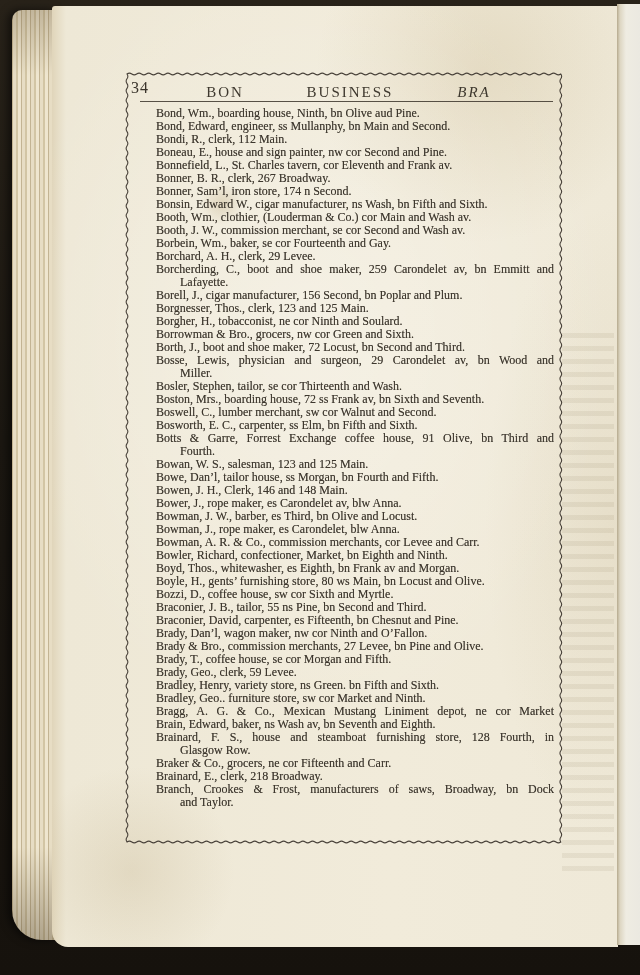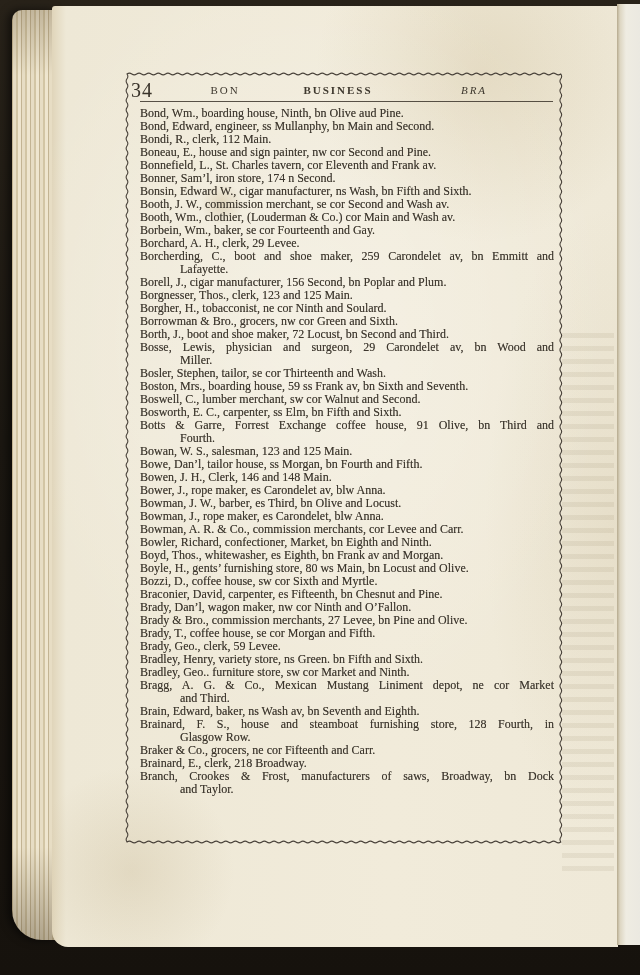--- a/index.html
+++ b/index.html
@@ -41,39 +41,39 @@
   
   .ghost-text {
     position:absolute; left:562px; top:330px; width:52px; height:545px;
     background:repeating-linear-gradient(180deg, rgba(0,0,0,0) 0 3px,
        rgba(138,123,90,.20) 3px 8px, rgba(0,0,0,0) 8px 13px);
     filter:blur(.4px); opacity:.55;
   }
   .wavy { position:absolute; left:124px; top:70px; }
   .page-number {
     position:absolute; left:131px; top:79px;
-    font-size:20px; letter-spacing:1px; color:#39332a;
+    font-size:16px; letter-spacing:1px; color:#39332a;
   }
   .hw {
     position:absolute; top:84px; transform:translateX(-50%);
-    font-size:11px; letter-spacing:2px; color:#3e382e; white-space:nowrap;
+    font-size:15px; letter-spacing:2px; color:#3e382e; white-space:nowrap;
   }
   .hw-left   { left:225px; }
-  .hw-center { left:338px;font-weight:bold; }
+  .hw-center { left:350px; }
   .hw-right  { left:474px;font-style:italic; }
   .header-rule {
     position:absolute; left:140px; top:101px; width:413px; height:1.4px;
     background:rgba(60,53,43,.85);
   }
   .list {
     position:absolute; left:140px; top:107px; width:414px;
     font-size:12px; line-height:13px; color:#3d372e;
     text-shadow:0 0 .4px rgba(61,55,46,.55);
   }
-  .entry .l1 { display:block; }
+  .entry .l1 { display:block;margin-left:16px; }
   .entry.two .l1 { text-align:justify; text-align-last:justify; }
   .entry .l2 { display:none; }
   .entry.two .l2 { display:block; padding-left:40px; }
 </style>
 </head>
 <body>
 
 <div class="scan">
 
   <div class="page-stack"></div>
@@ -114,38 +114,42 @@
   <div class="entry">
     <span class="l1">Boneau, E., house and sign painter, nw cor Second and Pine.</span>
 
   </div>
 
   <div class="entry">
     <span class="l1">Bonnefield, L., St. Charles tavern, cor Eleventh and Frank av.</span>
 
   </div>
 
+  <div class="entry">
+    <span class="l1">Bonner, B. R., clerk, 267 Broadway.</span>
+
+  </div>
 
   <div class="entry">
     <span class="l1">Bonner, Sam’l, iron store, 174 n Second.</span>
 
   </div>
 
   <div class="entry">
     <span class="l1">Bonsin, Edward W., cigar manufacturer, ns Wash, bn Fifth and Sixth.</span>
 
   </div>
 
   <div class="entry">
+    <span class="l1">Booth, Wm., clothier, (Louderman &amp; Co.) cor Main and Wash av.</span>
+
+  </div>
+
+  <div class="entry">
     <span class="l1">Booth, J. W., commission merchant, se cor Second and Wash av.</span>
-
-  </div>
-
-  <div class="entry">
-    <span class="l1">Booth, Wm., clothier, (Louderman &amp; Co.) cor Main and Wash av.</span>
 
   </div>
 
   <div class="entry">
     <span class="l1">Borbein, Wm., baker, se cor Fourteenth and Gay.</span>
 
   </div>
 
   <div class="entry">
     <span class="l1">Borchard, A. H., clerk, 29 Levee.</span>
@@ -186,21 +190,21 @@
     <span class="l1">Bosse, Lewis, physician and surgeon, 29 Carondelet av, bn Wood and</span>
     <span class="l2">Miller.</span>
   </div>
 
   <div class="entry">
     <span class="l1">Bosler, Stephen, tailor, se cor Thirteenth and Wash.</span>
 
   </div>
 
   <div class="entry">
-    <span class="l1">Boston, Mrs., boarding house, 59 ss Frank av, bn Sixth and Seventh.</span>
+    <span class="l1">Boston, Mrs., boarding house, 72 ss Frank av, bn Sixth and Seventh.</span>
 
   </div>
 
   <div class="entry">
     <span class="l1">Boswell, C., lumber merchant, sw cor Walnut and Second.</span>
 
   </div>
 
   <div class="entry">
     <span class="l1">Bosworth, E. C., carpenter, ss Elm, bn Fifth and Sixth.</span>
@@ -260,20 +264,24 @@
   <div class="entry">
     <span class="l1">Boyle, H., gents’ furnishing store, 80 ws Main, bn Locust and Olive.</span>
 
   </div>
 
   <div class="entry">
     <span class="l1">Bozzi, D., coffee house, sw cor Sixth and Myrtle.</span>
 
   </div>
 
+  <div class="entry">
+    <span class="l1">Braconier, J. B., tailor, 55 ns Pine, bn Second and Third.</span>
+
+  </div>
 
   <div class="entry">
     <span class="l1">Braconier, David, carpenter, es Fifteenth, bn Chesnut and Pine.</span>
 
   </div>
 
   <div class="entry">
     <span class="l1">Brady, Dan’l, wagon maker, nw cor Ninth and O’Fallon.</span>
 
   </div>
@@ -298,21 +306,20 @@
 
   </div>
 
   <div class="entry">
     <span class="l1">Bradley, Geo.. furniture store, sw cor Market and Ninth.</span>
 
   </div>
 
   <div class="entry two">
     <span class="l1">Bragg, A. G. &amp; Co., Mexican Mustang Liniment depot, ne cor Market</span>
-    <span class="l2">and Third.</span>
   </div>
 
   <div class="entry">
     <span class="l1">Brain, Edward, baker, ns Wash av, bn Seventh and Eighth.</span>
 
   </div>
 
   <div class="entry two">
     <span class="l1">Brainard, F. S., house and steamboat furnishing store, 128 Fourth, in</span>
     <span class="l2">Glasgow Row.</span>

